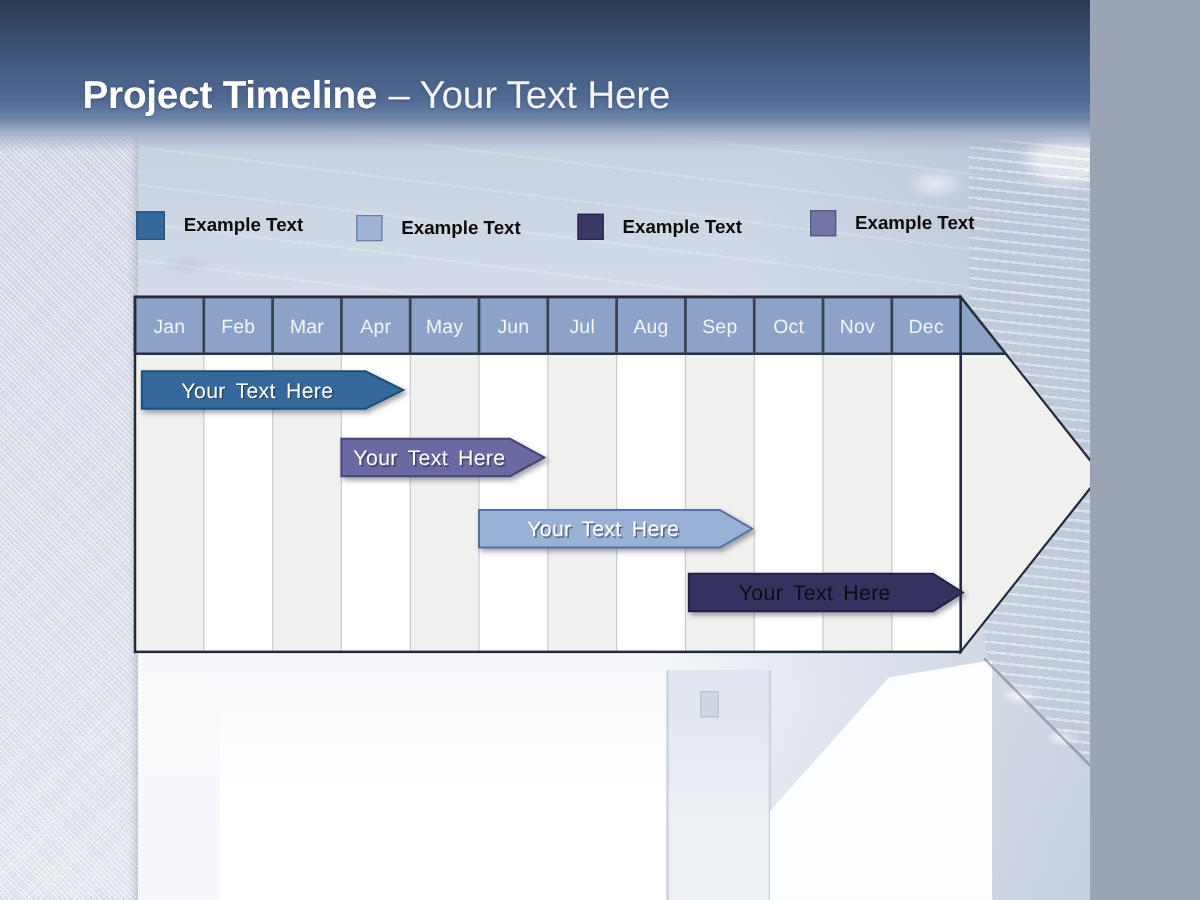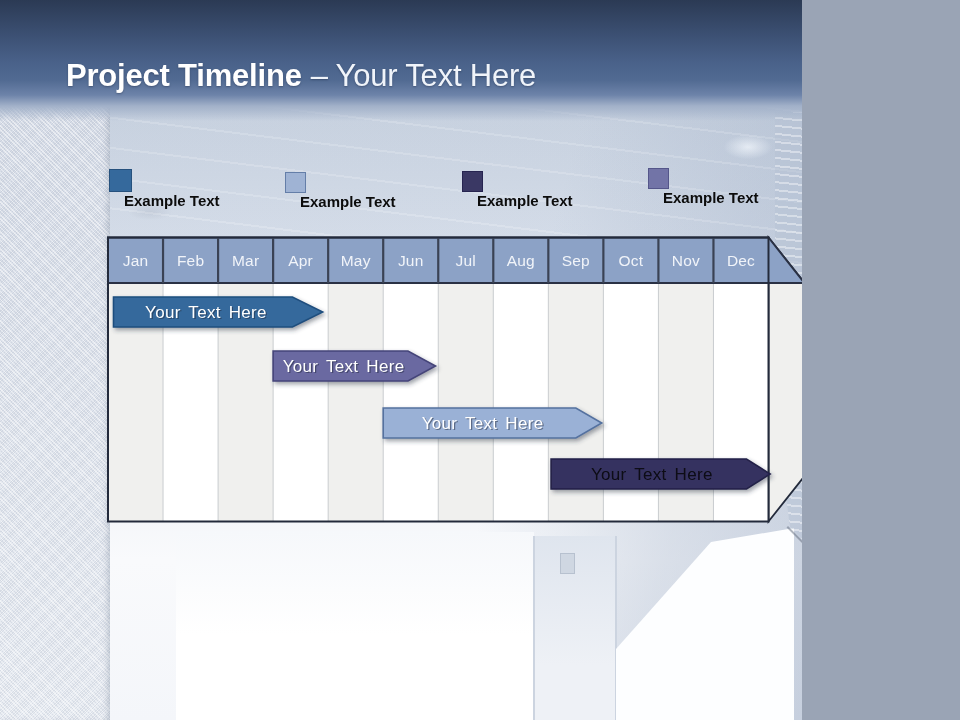--- a/index.html
+++ b/index.html
@@ -1,17 +1,17 @@
 <!DOCTYPE html>
 <html><head>
 <meta charset="utf-8">
 <style>
   html,body{margin:0;padding:0;background:#9aa4b5;}
   .slide{
-    position:relative;width:802px;height:720px;overflow:hidden;
+    position:relative;width:872px;height:720px;overflow:hidden;
     font-family:"Liberation Sans","DejaVu Sans",sans-serif;
     background:#e8ecf2;
   }
   .slide *{box-sizing:border-box;}
 
   
   .bg-photo{
     position:absolute;inset:0;
     background:
       radial-gradient(ellipse 52px 30px at 855px 128px, #ffffff 0%, #ffffff 45%, rgba(255,255,255,0) 75%),
@@ -82,21 +82,21 @@
     position:absolute;left:66px;top:59px;margin:0;
     font-size:31px;line-height:1.1;color:#ffffff;white-space:nowrap;
     text-shadow:0 1px 2px rgba(20,30,50,.35);
     font-weight:400;letter-spacing:-.2px;
   }
   .t-bold{font-weight:700;}
   .t-light{font-weight:400;color:#f0f4fa;margin-left:9px;}
 
   
   .legend{position:absolute;inset:0;pointer-events:none;}
-  .legend-item{position:absolute;display:flex;align-items:flex-start;flex-direction:column;}
+  .legend-item{position:absolute;display:flex;align-items:center;}
   .legend-swatch{
     width:21px;height:21px;border:1px solid #44546e;flex:0 0 auto;
   }
   .legend-item:nth-child(1) .legend-swatch{width:23px;height:23px;}
   .legend-label{
     margin-left:15px;font-size:15px;font-weight:700;color:#0c0c0c;white-space:nowrap;
   }
 
   
   .timeline-svg{position:absolute;left:85px;top:225px;width:810px;height:310px;}

